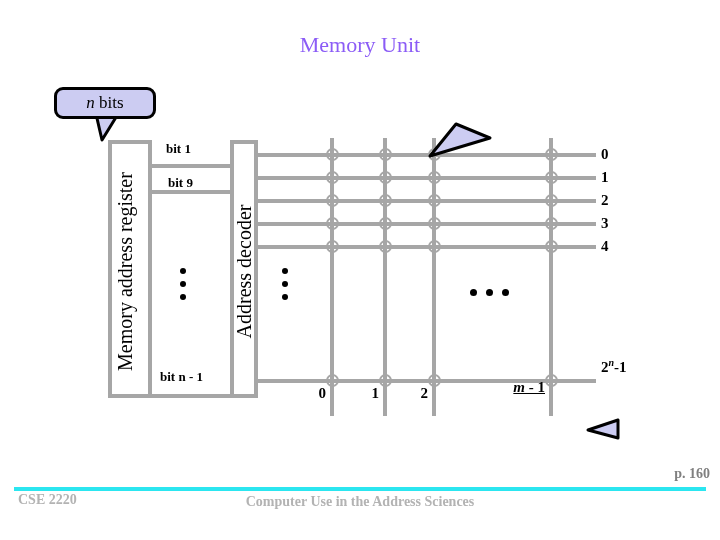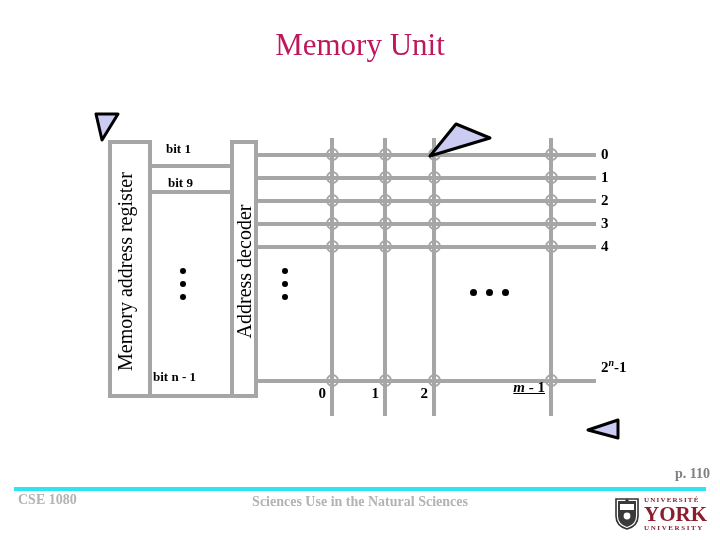--- a/index.html
+++ b/index.html
@@ -22,24 +22,24 @@
     width: 720px; height: 540px;
   }
 
   
   .slide-title {
     position: absolute;
     left: 0; top: 26px;
     width: 720px;
     text-align: center;
     font-family: "Liberation Serif", serif;
-    font-size: 31px;
+    font-size: 22px;
     line-height: 38px;
     font-weight: normal;
-    color: #be185d;
+    color: #8b5cf6;
   }
 
   
   .gbox {
     position: absolute;
     border: 4px solid #a6a6a6;
     background: #ffffff;
     box-sizing: border-box;
   }
 
@@ -307,21 +307,21 @@
 
   <div class="gbox" style="left:108px; top:140px; width:44px; height:258px;"></div>
   <div class="vlabel rot" style="left:-4px; top:260px; width:258px; text-align:center;">Memory address register</div>
 
   <div class="hwire" style="left:152px; top:164px; width:78px;"></div>
   <div class="hwire" style="left:152px; top:190px; width:78px;"></div>
   <div class="hwire" style="left:152px; top:394px; width:78px;"></div>
 
   <div class="bitlabel" style="left:166px; top:141px;">bit 1</div>
   <div class="bitlabel" style="left:168px; top:175px;">bit 9</div>
-  <div class="bitlabel" style="left:153px; top:369px;">bit n - 1</div>
+  <div class="bitlabel" style="left:160px; top:369px;">bit n - 1</div>
 
   <div class="vdots" style="left:180px; top:268px;">
     <span></span>
       <span></span>
       <span></span>
   </div>
 
   <div class="gbox" style="left:230px; top:140px; width:28px; height:258px;"></div>
   <div class="vlabel rot" style="left:115px; top:260px; width:258px; text-align:center;">Address decoder</div>
 
@@ -346,42 +346,31 @@
 
   <div class="collabel" style="left:300px; top:385px; width:26px;">0</div>
   <div class="collabel" style="left:353px; top:385px; width:26px;">1</div>
   <div class="collabel" style="left:402px; top:385px; width:26px;">2</div>
   <div class="collabel" style="left:480px; top:379px; width:65px;text-decoration:underline;"><i>m</i><span> - 1</span></div>
 
 
   <svg class="tail" style="left:44px; top:86px; width:160px; height:60px;" viewBox="0 0 160 60">
     <polygon points="52,28 74,28 58,54" fill="#ccccf2" stroke="#000" stroke-width="3" stroke-linejoin="round"></polygon>
   </svg>
+  <div class="callout" style="left:54px; top:87px; width:102px; height:32px;">
+    <span><i>n</i><span> bits</span></span>
+  </div>
 
   <svg class="tail" style="left:420px; top:110px; width:130px; height:60px;" viewBox="0 0 130 60">
     <polygon points="36,14 70,28 10,46" fill="#ccccf2" stroke="#000" stroke-width="3" stroke-linejoin="round"></polygon>
   </svg>
 
   <svg class="tail" style="left:586px; top:412px; width:50px; height:40px;" viewBox="0 0 50 40">
     <polygon points="32,8 32,26 2,18" fill="#ccccf2" stroke="#000" stroke-width="3" stroke-linejoin="round"></polygon>
   </svg>
 
-  <div class="pagenum">p. 110</div>
+  <div class="pagenum">p. 160</div>
   <div class="footrule"></div>
-  <div class="footleft">CSE 1080</div>
-  <div class="footcenter">Sciences Use in the Natural Sciences</div>
-
-  <div class="logo">
-    <svg class="crest" viewBox="0 0 26 32">
-      <path d="M13 1 L24 1 L24 18 Q24 28 13 31 Q2 28 2 18 L2 1 Z" fill="#ffffff" stroke="#333" stroke-width="1.6"></path>
-      <path d="M13 3 L22 3 L22 18 Q22 26 13 29 Q4 26 4 18 L4 3 Z" fill="#3a3a3a"></path>
-      <path d="M6 6 L20 6 L20 12 L6 12 Z" fill="#ffffff"></path>
-      <circle cx="13" cy="18" r="3.4" fill="#ffffff"></circle>
-      <path d="M13 0.5 L11 3 L15 3 Z" fill="#333"></path>
-    </svg>
-    <div class="logo-text">
-      <div class="logo-top">UNIVERSITÉ</div>
-      <div class="logo-main">YORK</div>
-      <div class="logo-bot">UNIVERSITY</div>
-    </div>
-  </div>
+  <div class="footleft">CSE 2220</div>
+  <div class="footcenter">Computer Use in the Address Sciences</div>
+
 
 </div>
 
 </body></html>

